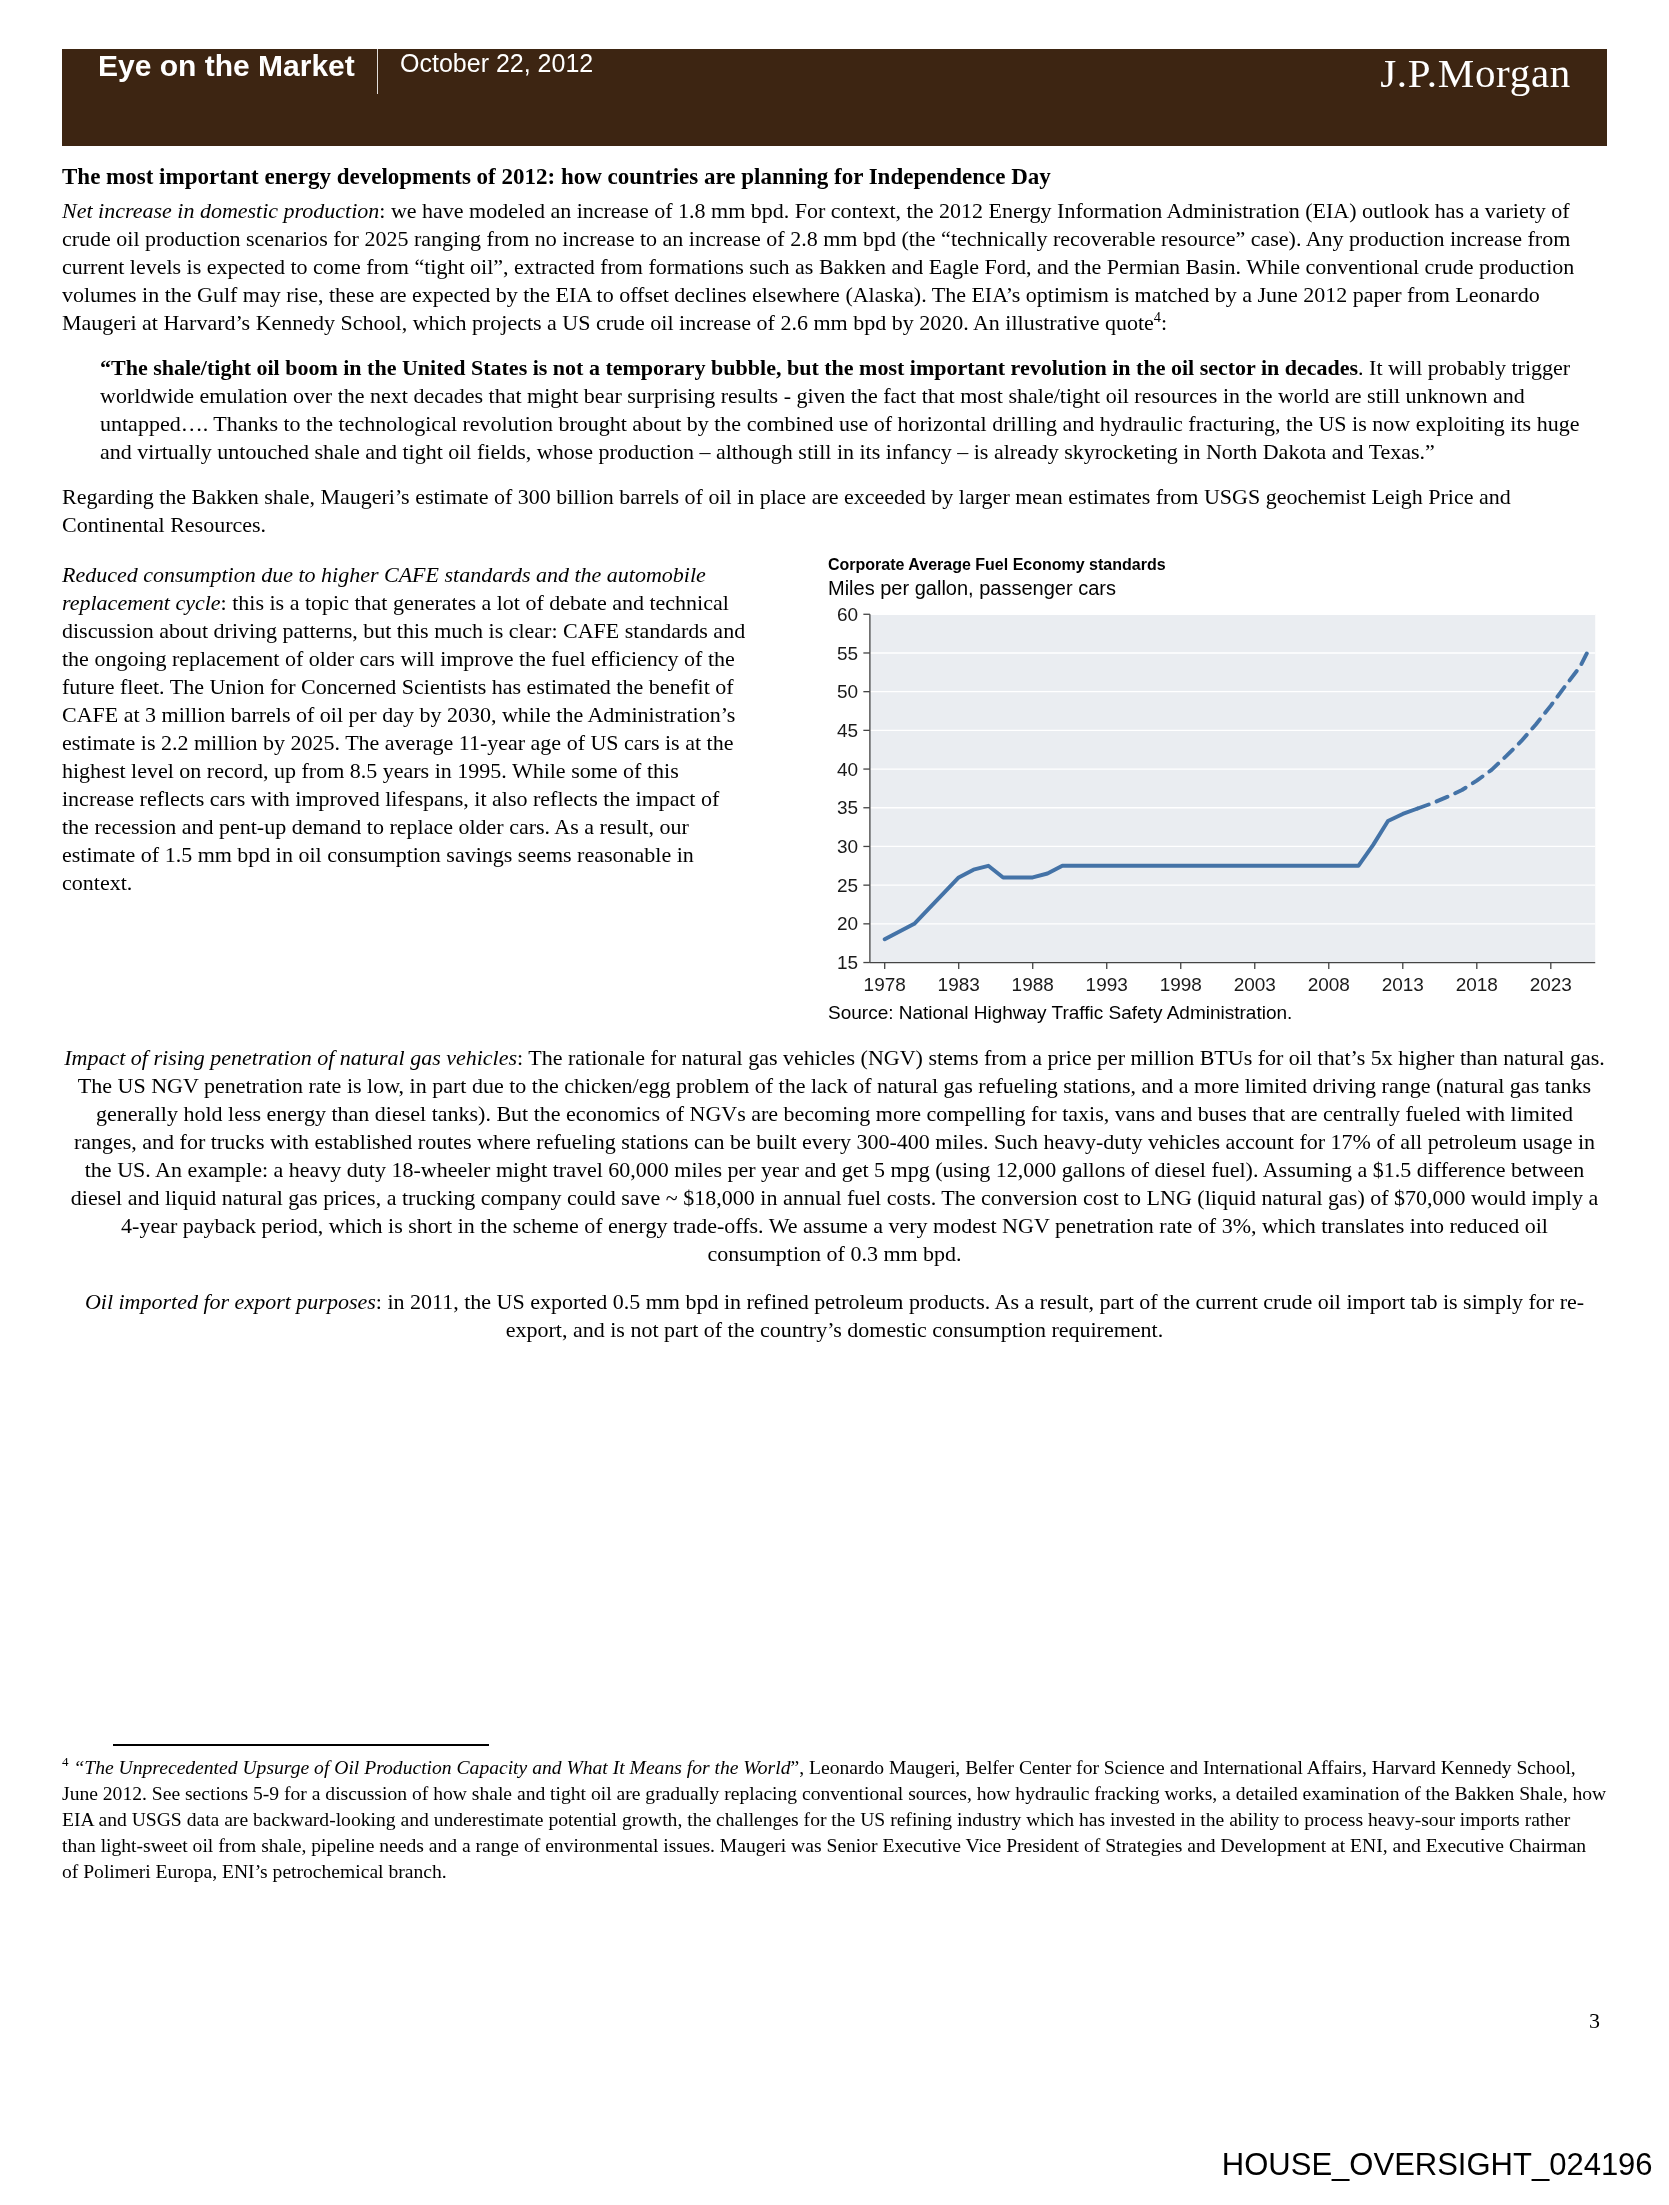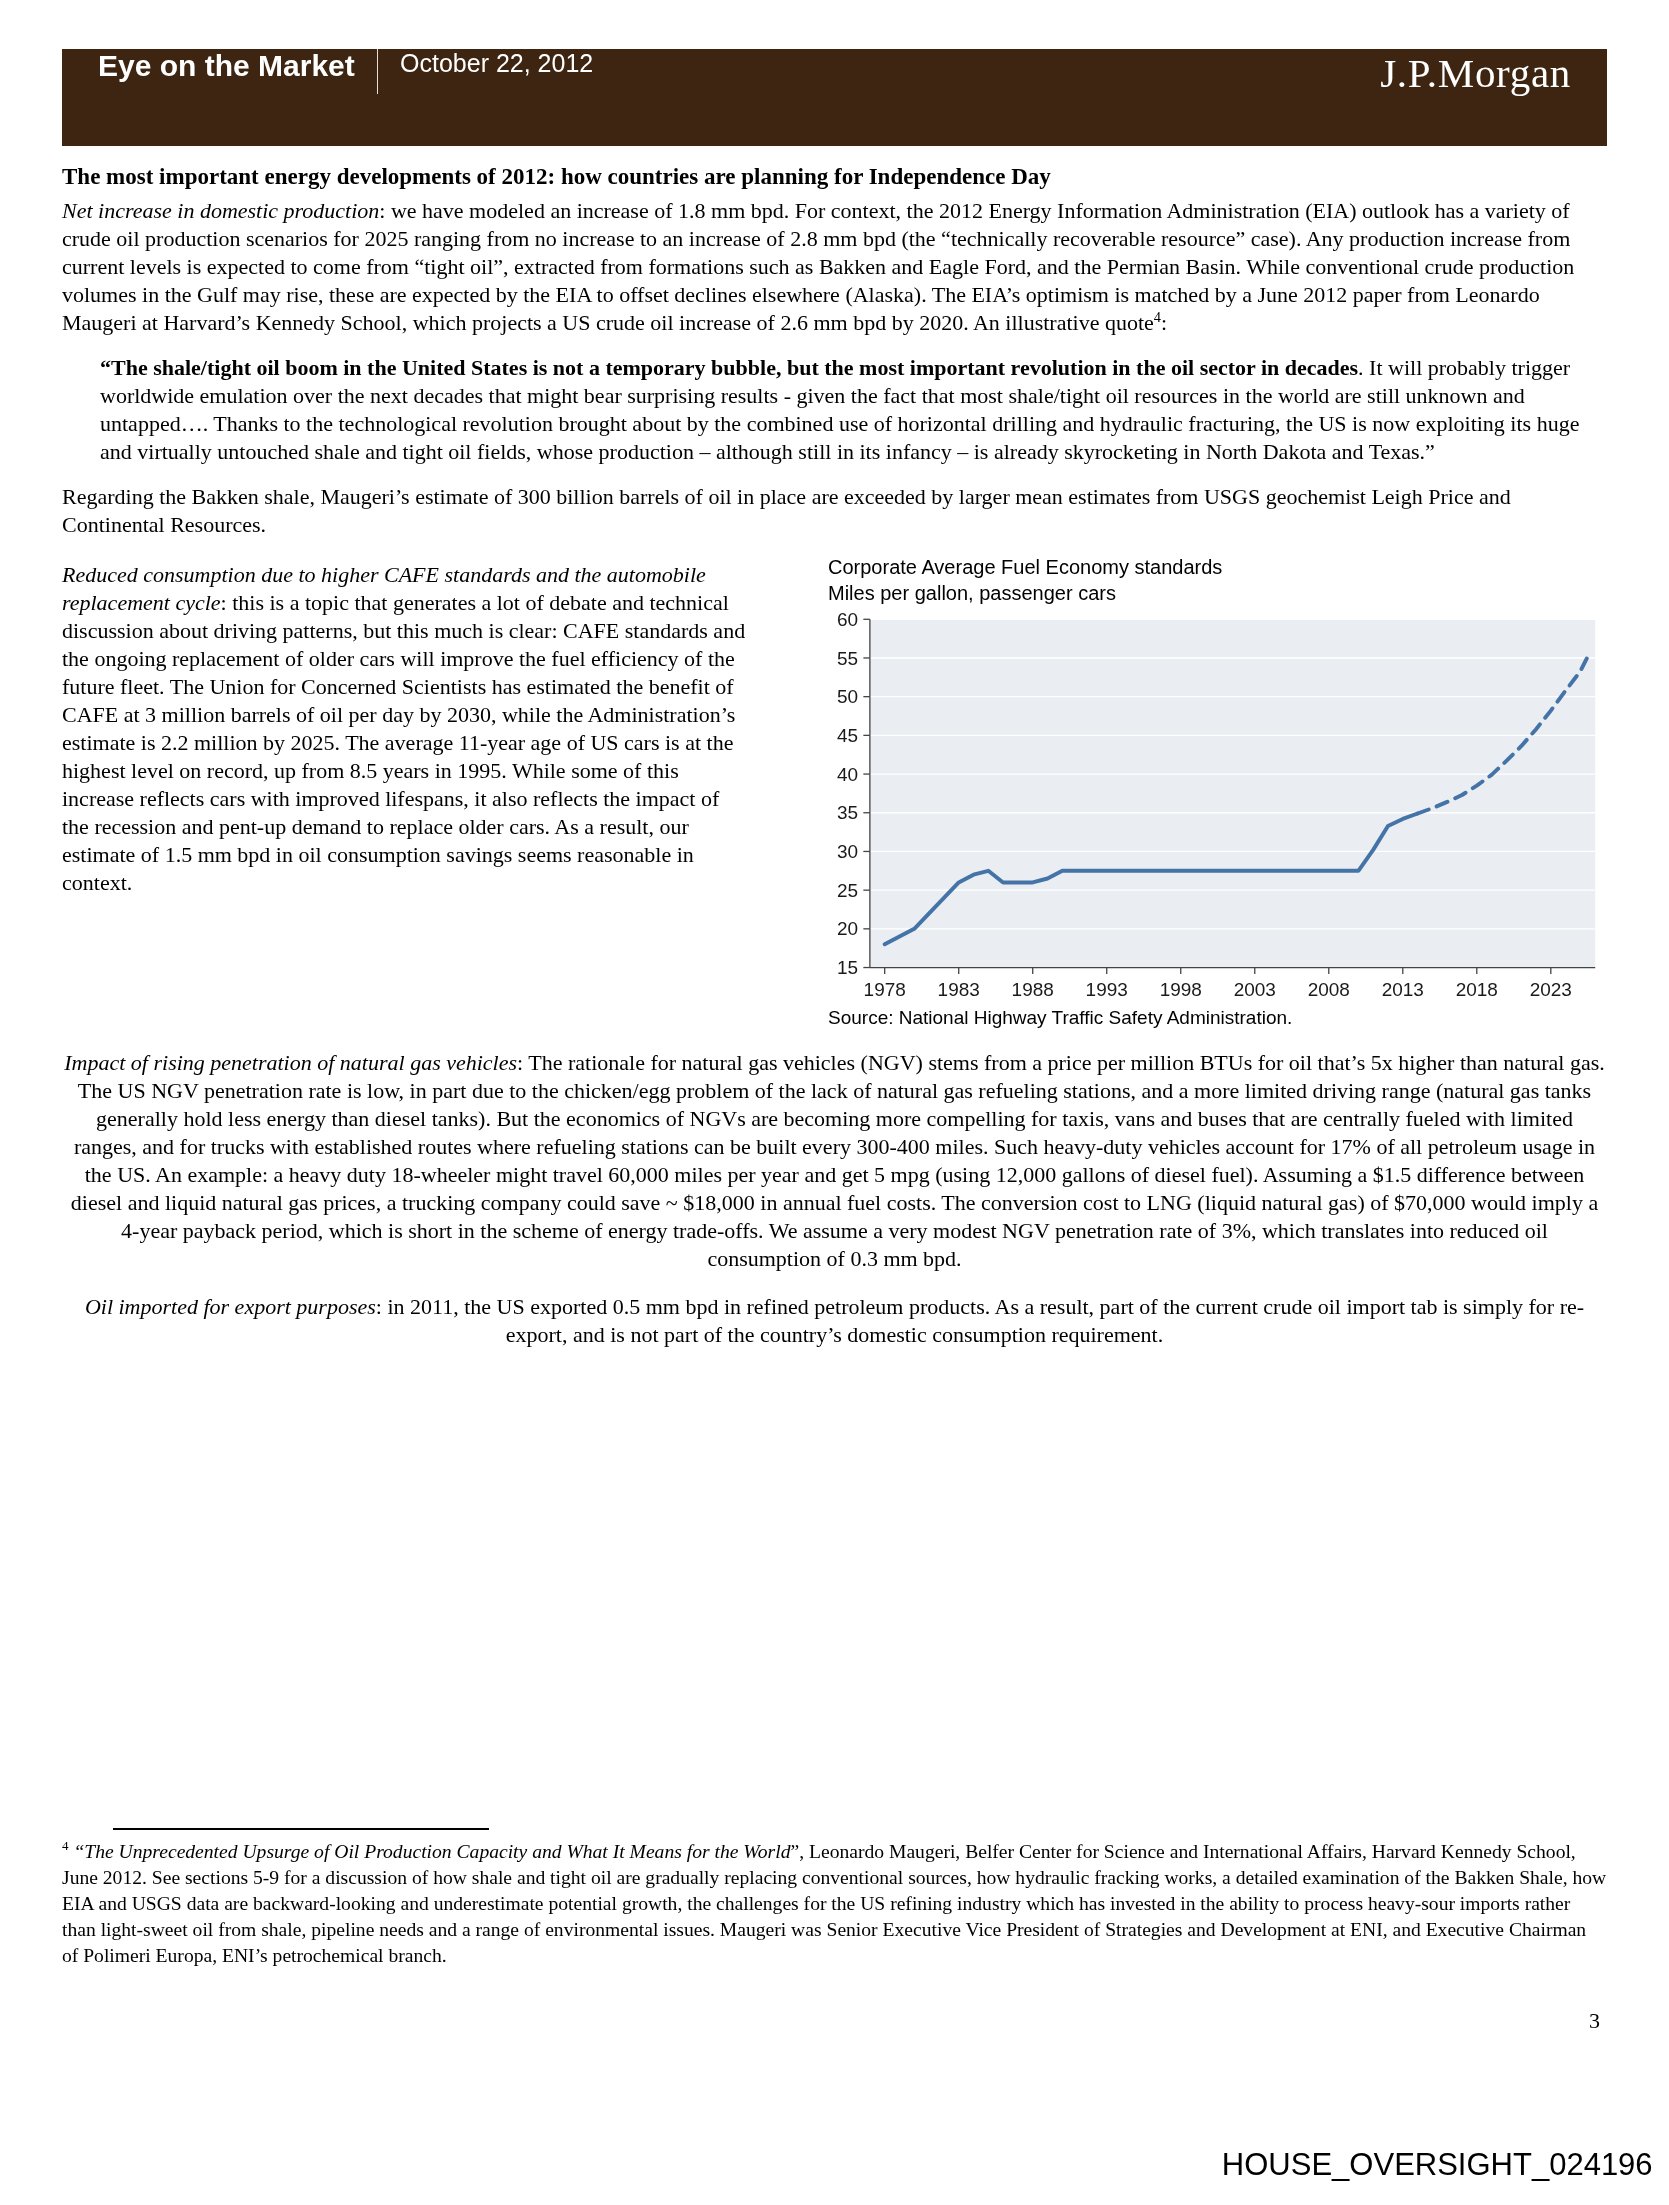--- a/index.html
+++ b/index.html
@@ -19,26 +19,26 @@
   .banner-logo { margin-left:auto; font-family:"Liberation Serif", serif; font-size:41px; letter-spacing:0.7px; }
   .doc-title { font-size:23px; font-weight:bold; margin-top:17px; line-height:1.25; }
   .detail-heading { font-size:22px; text-decoration:underline; margin-top:11.8px; padding-left:3.9px; }
   .body { font-size:22px; line-height:28px; margin-top:5.2px; }
   .lead { font-style:italic; }
   .para-gap { margin-top:19.6px;text-align:center; }
   .quote { font-size:22px; line-height:28px; margin:17px 26px 17px 38px; }
   .cols { display:flex; align-items:flex-start; margin-top:17px; }
   .col-left { width:684px; }
   .col-right { margin-left:82px; width:779px; font-family:"Liberation Sans", sans-serif; }
-  .chart-title { font-size:20px; font-weight:normal; }
+  .chart-title { font-size:16px; font-weight:bold; }
   .chart-subtitle { font-size:20px; margin-top:2.6px; margin-bottom:5.2px; }
   .chart-source { font-size:19px; margin-top:2.6px; }
   .fnref { font-size:14.4px; vertical-align:super; line-height:0; }
   .footnote {
-    position:absolute; left:62px; right:62px; top:1828px;
+    position:absolute; left:62px; right:62px; top:1744px;
     font-size:19.6px; line-height:26px;
   }
   .footnote-rule { width:376px; border-top:2px solid #000; margin-left:51px; margin-bottom:9.2px; }
   .footnote-text sup { font-size:13px; vertical-align:super; line-height:0; }
   .page-number { position:absolute; right:69px; top:2008px; font-size:22px; }
   .watermark {
     position:absolute; right:16.4px; top:2147px;
     font-family:"Liberation Sans", sans-serif; font-size:31px; color:#000;
   }
 </style>

